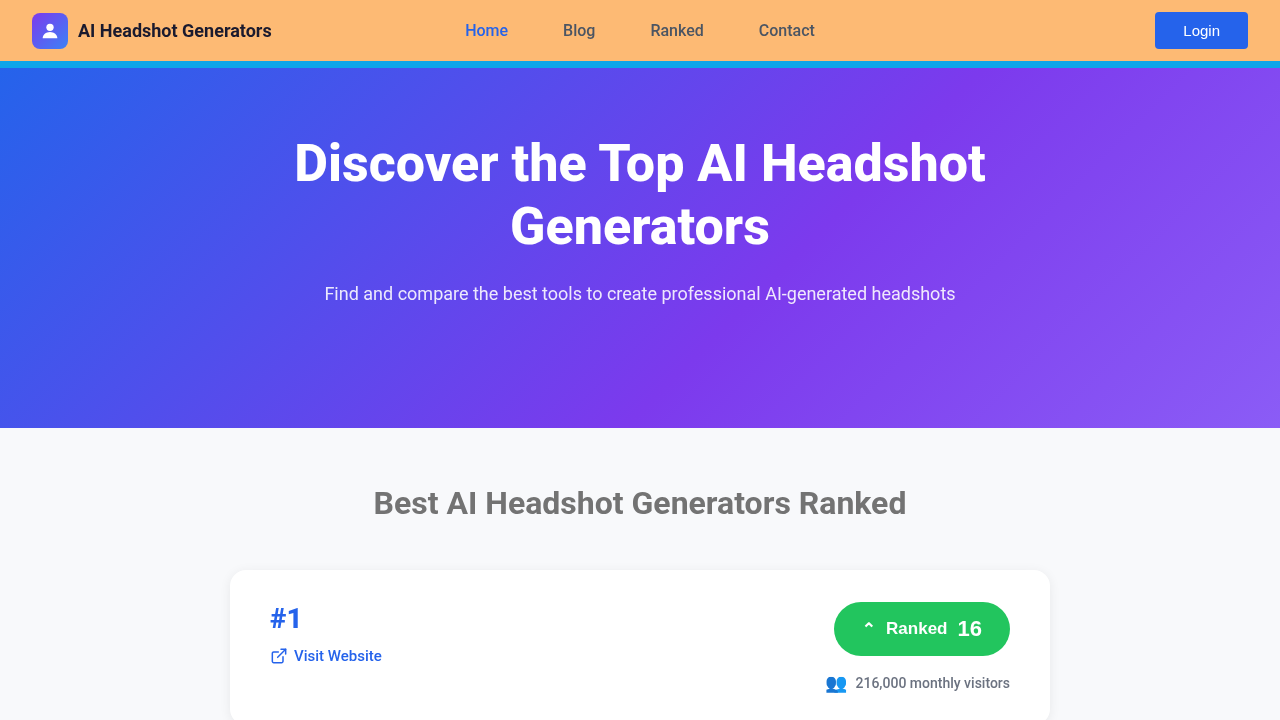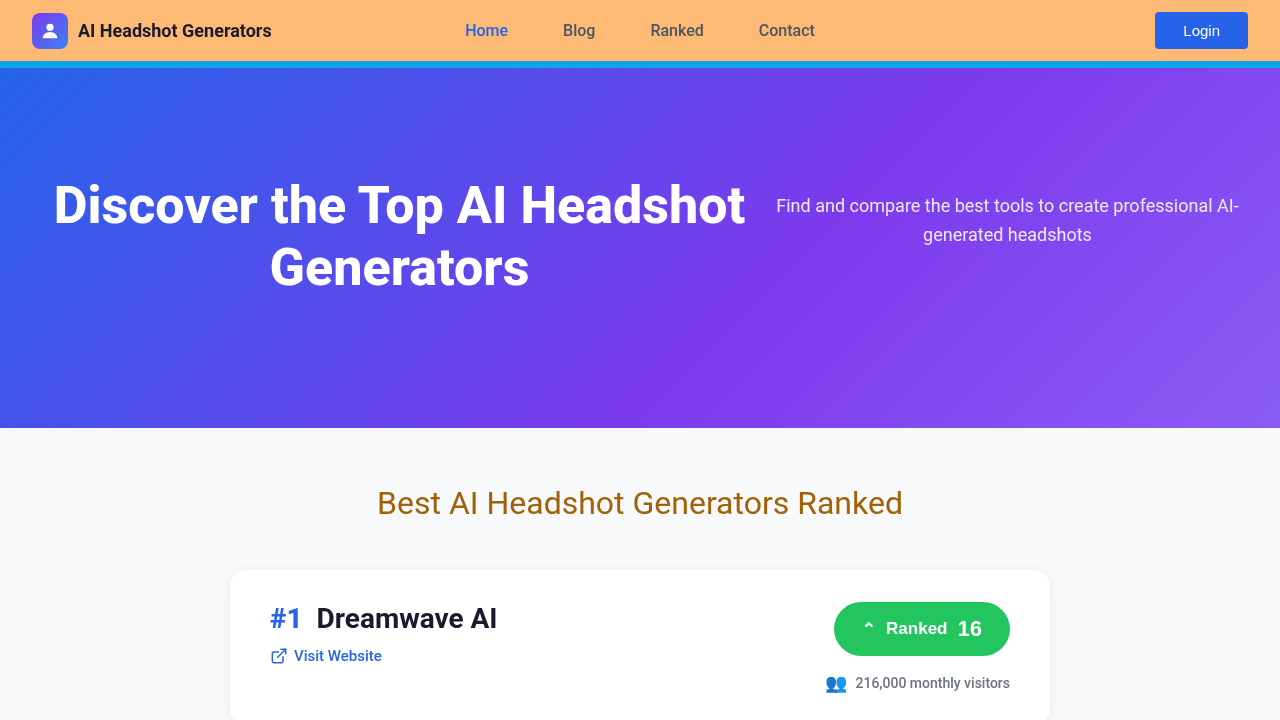--- a/index.html
+++ b/index.html
@@ -93,21 +93,21 @@
       font-size: 15px;
       font-weight: 400;
       cursor: pointer;
     }
 
     
     .hero {
       background: linear-gradient(135deg, #2563eb 0%, #7c3aed 60%, #8b5cf6 100%);
       min-height: 360px;
       display: flex;
-      flex-direction: row;
+      flex-direction: column;
       align-items: center;
       justify-content: center;
       text-align: center;
       padding: 60px 32px;
     }
 
     .hero-title {
       font-size: 52px;
       font-weight: 800;
       color: #ffffff;
@@ -144,22 +144,22 @@
     }
 
     
     .rankings-section {
       background: #f8f9fb;
       padding: 56px 32px 32px;
     }
 
     .rankings-title {
       font-size: 32px;
-      font-weight: 400;
-      color: #a16207;
+      font-weight: 700;
+      color: #737373;
       text-align: center;
       margin-bottom: 48px;
     }
 
     
     .tool-card {
       background: #ffffff;
       border-radius: 16px;
       padding: 32px 40px;
       max-width: 820px;
@@ -284,21 +284,20 @@
   <p class="hero-subtitle">Find and compare the best tools to create professional AI-generated headshots</p>
 </section>
 
 <section class="rankings-section">
   <h2 class="rankings-title">Best AI Headshot Generators Ranked</h2>
 
   <div class="tool-card">
     <div class="tool-card-left">
       <div class="tool-rank-name">
         <span class="tool-rank">#1</span>
-        <span class="tool-name">Dreamwave AI</span>
       </div>
       <a class="tool-visit" href="#">
         <span class="ext-link-icon">
           <svg width="16" height="16" viewBox="0 0 16 16" fill="none" xmlns="http://www.w3.org/2000/svg">
             <path d="M12 8.667V13.333A1.333 1.333 0 0 1 10.667 14.667H2.667A1.333 1.333 0 0 1 1.333 13.333V5.333A1.333 1.333 0 0 1 2.667 4H7.333" stroke="#2563eb" stroke-width="1.5" stroke-linecap="round" stroke-linejoin="round"></path>
             <path d="M10 1.333H14.667V6" stroke="#2563eb" stroke-width="1.5" stroke-linecap="round" stroke-linejoin="round"></path>
             <path d="M6.667 9.333L14.667 1.333" stroke="#2563eb" stroke-width="1.5" stroke-linecap="round" stroke-linejoin="round"></path>
           </svg>
         </span>
         <span>Visit Website</span>

